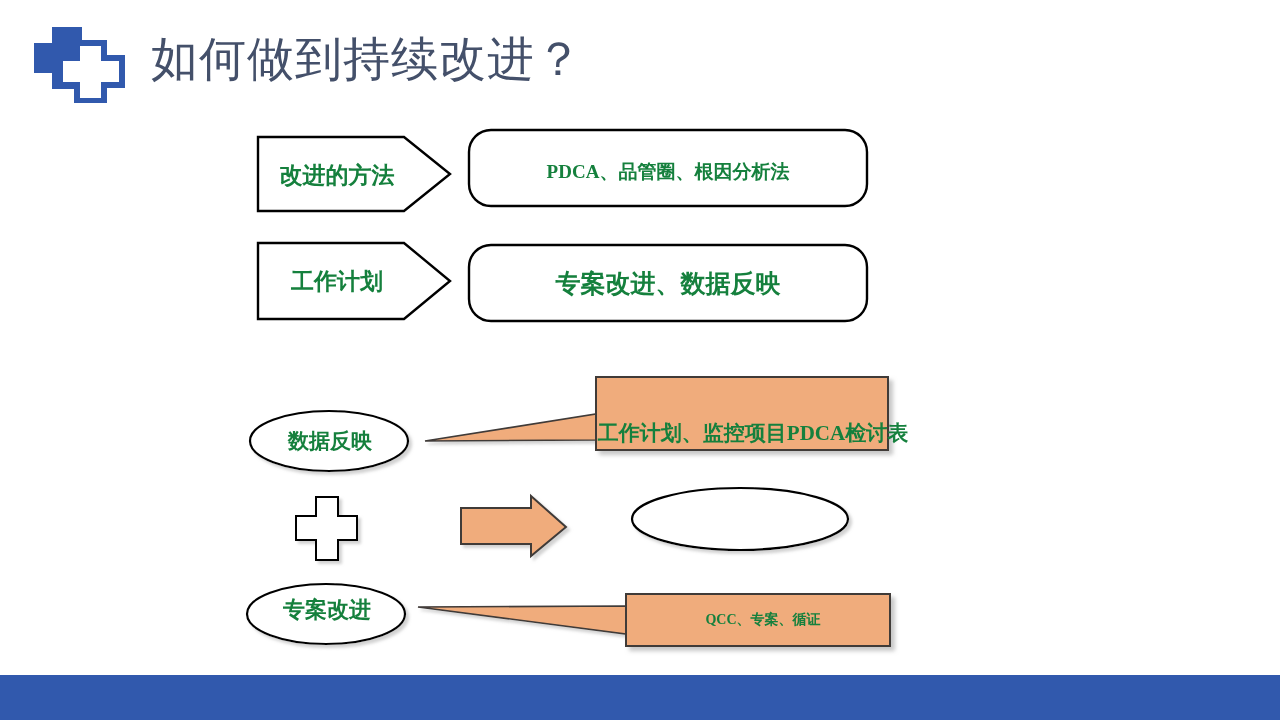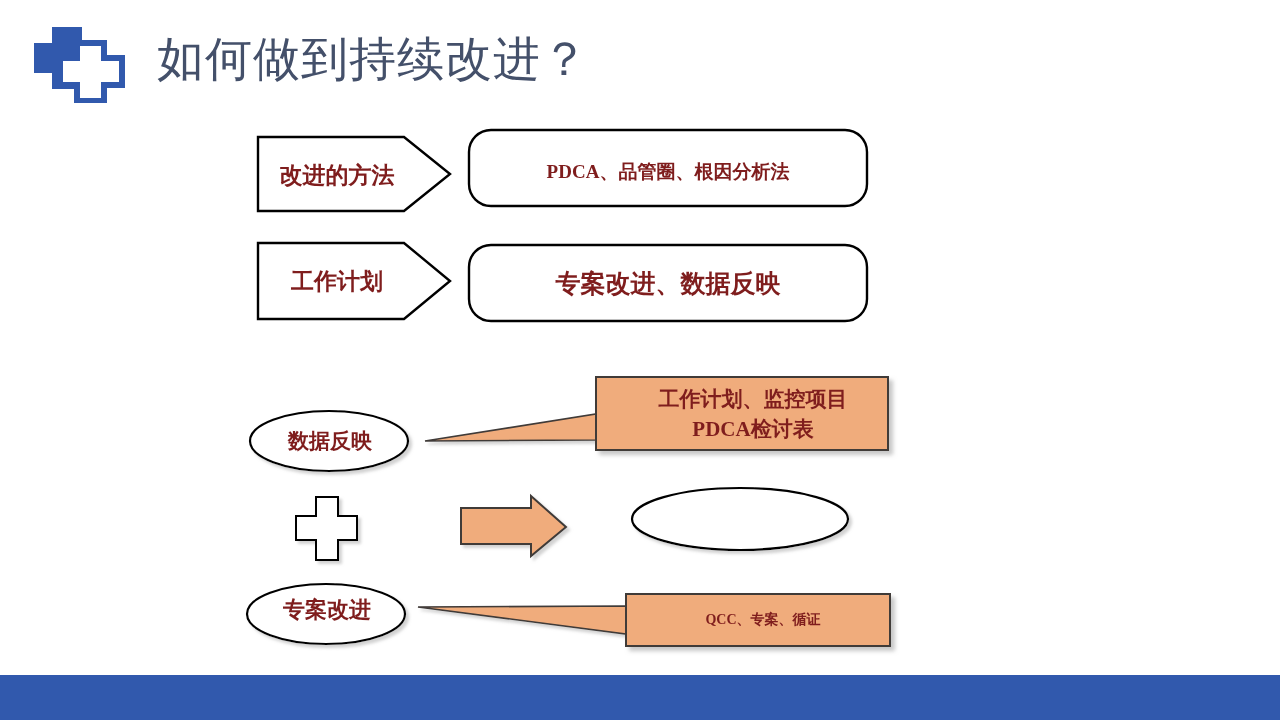--- a/index.html
+++ b/index.html
@@ -25,21 +25,21 @@
   
   #title-icon {
     position: absolute;
     left: 30px;
     top: 27px;
     width: 98px;
     height: 76px;
   }
   #page-title {
     position: absolute;
-    left: 157px;
+    left: 151px;
     top: 28px;
     font-family: "Liberation Sans", "DejaVu Sans", sans-serif;
     font-size: 47px;
     line-height: 62px;
     color: #44506A;
     letter-spacing: 1px;
     white-space: nowrap;
   }
 
   
@@ -52,39 +52,40 @@
   }
   .layer > * { pointer-events: auto; }
 
   
   .shape-label {
     position: absolute;
     display: flex;
     align-items: center;
     justify-content: center;
     text-align: center;
-    color: #7f1d1d;
+    color: #15803d;
     font-family: "Liberation Serif", "DejaVu Serif", serif;
     font-weight: bold;
     white-space: nowrap;
   }
 
   #label-method      { left: 262px; top: 146px; width: 150px; height: 58px; font-size: 23px; }
   #label-method-val  { left: 470px; top: 136px; width: 396px; height: 72px; font-size: 19px; }
   #label-measure     { left: 262px; top: 252px; width: 150px; height: 58px; font-size: 23px; }
   #label-measure-val { left: 470px; top: 248px; width: 396px; height: 70px; font-size: 25px; }
 
   #label-daily       { left: 250px; top: 412px; width: 160px; height: 58px; font-size: 21px; }
   #label-project     { left: 247px; top: 586px; width: 160px; height: 48px; font-size: 22px; }
   #label-continuous  { left: 632px; top: 490px; width: 216px; height: 60px; font-size: 21px; }
 
   #callout-daily-text {
     left: 597px; top: 380px; width: 312px; height: 68px;
     font-size: 21px; line-height: 30px;
-    flex-direction: column;
+    flex-direction: row;
+    align-items: flex-end;
   }
   #callout-project-text {
     left: 632px; top: 596px; width: 262px; height: 48px;
     font-size: 14px;
   }
 
   
   #footer-band {
     position: absolute;
     left: 0;

